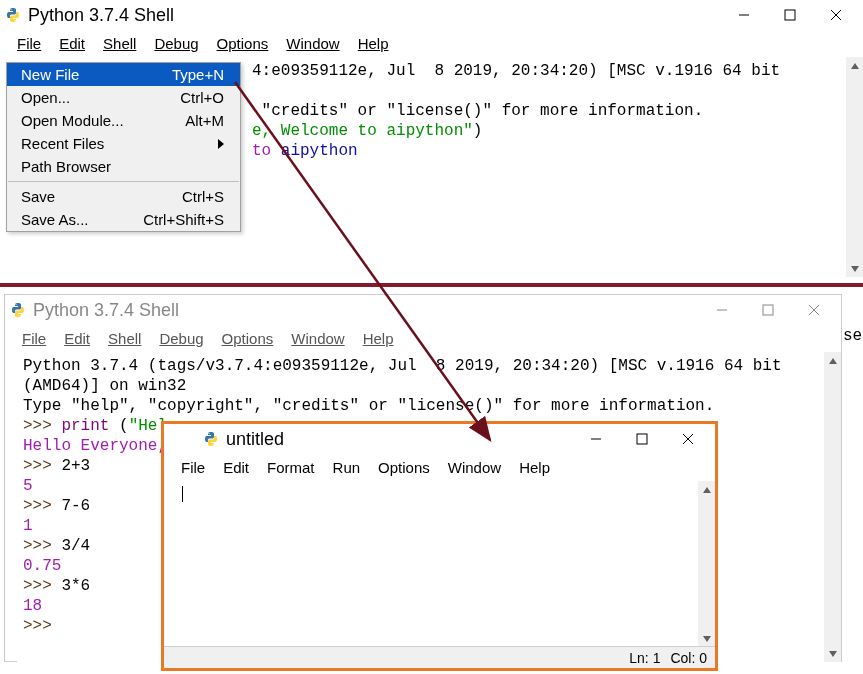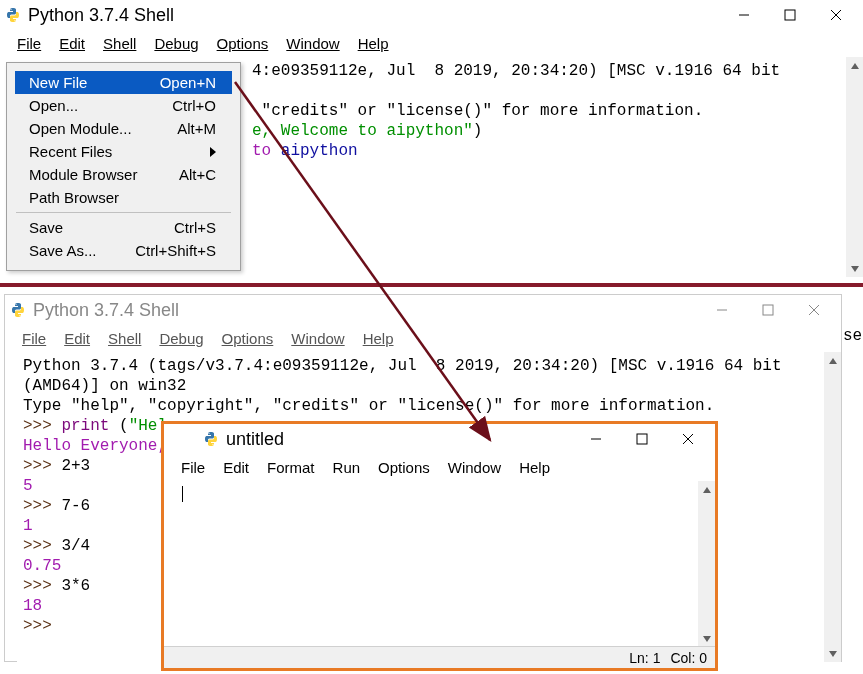--- a/index.html
+++ b/index.html
@@ -12,21 +12,21 @@
     .titlebar .title { flex: 1; font-size: 18px; color: #000; }
     .titlebar .controls { display: flex; }
     .titlebar .controls .ctl { width: 46px; height: 30px; display: flex; align-items: center; justify-content: center; }
     .titlebar .controls svg { stroke: #000; stroke-width: 1; fill: none; }
     
     .menubar { display: flex; padding: 3px 8px; font-size: 15px; color: #000; gap: 0; }
     .menubar .mitem { padding: 2px 9px; cursor: default; }
     .menubar .mitem.active { background: #fff; }
     .menubar .mitem .ul { text-decoration: underline; }
     
-    .dropdown { position: absolute; background: #f0f0f0; border: 1px solid #a0a0a0; box-shadow: 2px 2px 4px rgba(0,0,0,0.2); min-width: 235px; padding: 8px; }
+    .dropdown { position: absolute; background: #f0f0f0; border: 1px solid #a0a0a0; box-shadow: 2px 2px 4px rgba(0,0,0,0.2); min-width: 235px; padding: 0; }
     .dropdown .entry { display: flex; align-items: center; padding: 3px 16px 3px 14px; font-size: 15px; }
     .dropdown .entry.highlight { background: #0a5ac2; color: #fff; }
     .dropdown .entry .label { flex: 1; }
     .dropdown .entry .shortcut { margin-left: 16px; }
     .dropdown .submenu-arrow { margin-left: 8px; }
     .dropdown .sep { height: 1px; background: #c0c0c0; margin: 3px 1px; }
     
     .content-area { position: relative; background: #fff; padding: 4px 6px; margin-left: 12px; }
     .codeline { white-space: pre; line-height: 1.25; }
     .prompt { color: #5c3317; }
@@ -107,39 +107,35 @@
           <svg width="8" height="6">
             <polygon points="0,0 8,0 4,6"></polygon>
           </svg>
         </div>
     </div>
   </div>
 
   <div class="dropdown" style="left:6px; top:62px;">
     <div class="entry highlight">
       <span class="label">New File</span>
-      <span class="shortcut">Open+N</span>
+      <span class="shortcut">Type+N</span>
     </div>
     <div class="entry">
       <span class="label">Open...</span>
       <span class="shortcut">Ctrl+O</span>
     </div>
     <div class="entry">
       <span class="label">Open Module...</span>
       <span class="shortcut">Alt+M</span>
     </div>
     <div class="entry">
       <span class="label">Recent Files</span>
       <span class="submenu-arrow"><svg width="6" height="10">
             <polygon points="0,0 6,5 0,10" fill="#000"></polygon>
           </svg></span>
-    </div>
-    <div class="entry">
-      <span class="label">Module Browser</span>
-      <span class="shortcut">Alt+C</span>
     </div>
     <div class="entry">
       <span class="label">Path Browser</span>
     </div>
     <div class="sep"></div>
     <div class="entry">
       <span class="label">Save</span>
       <span class="shortcut">Ctrl+S</span>
     </div>
     <div class="entry">

